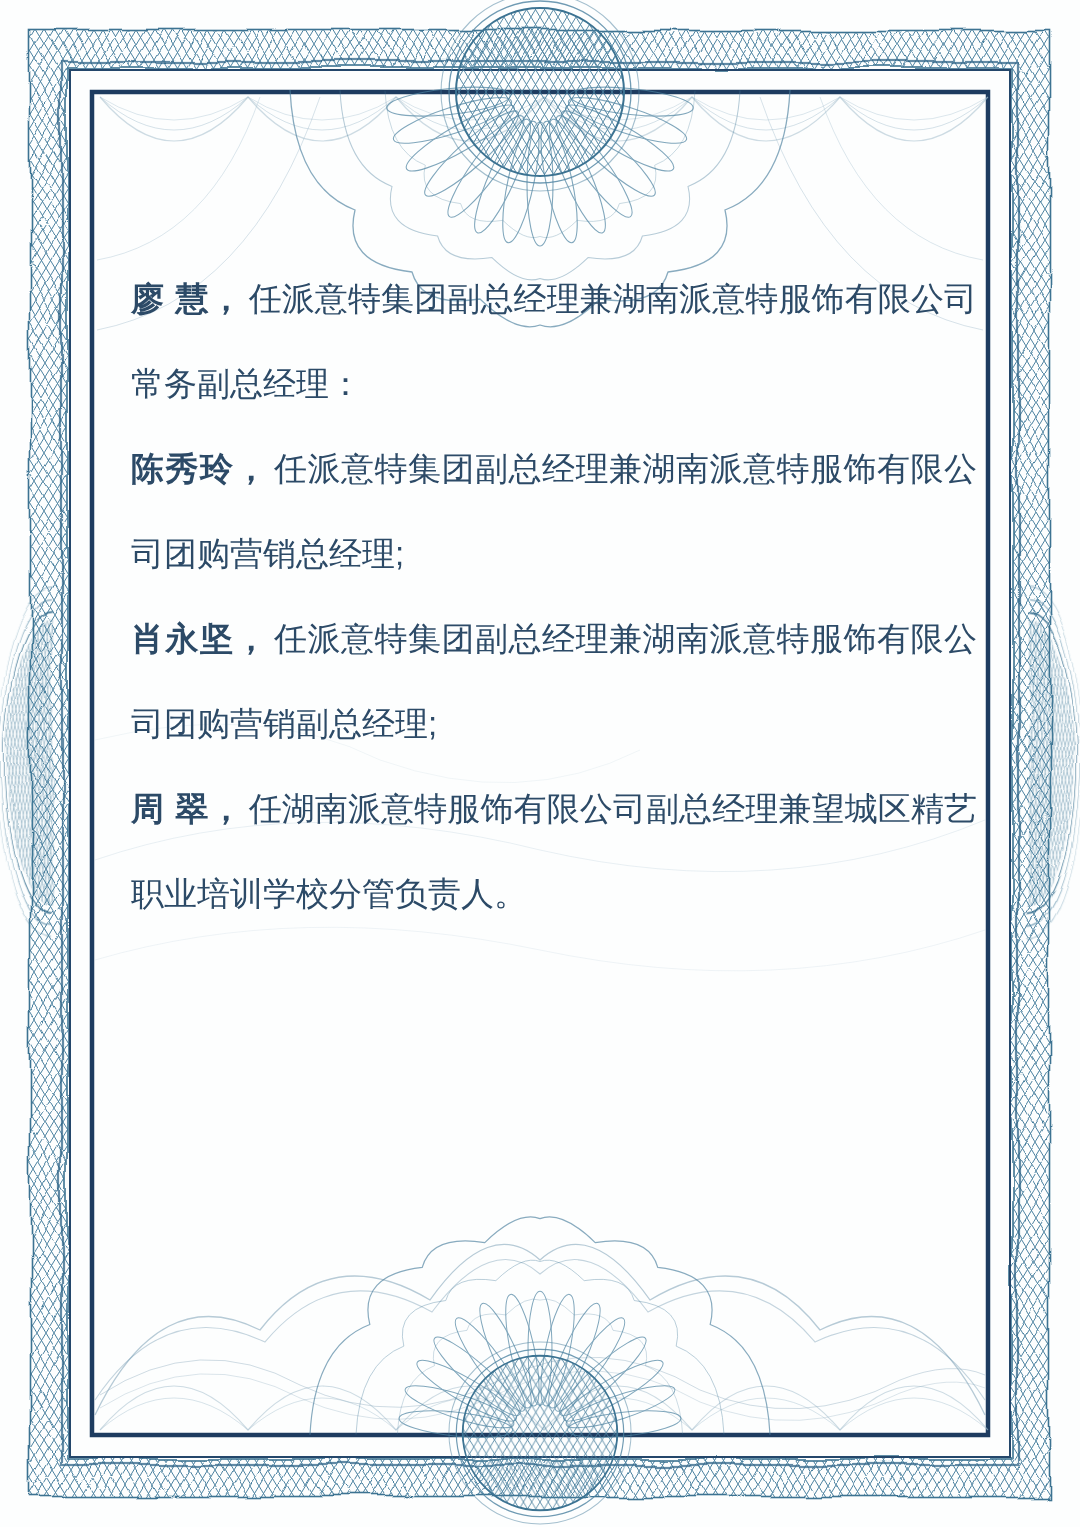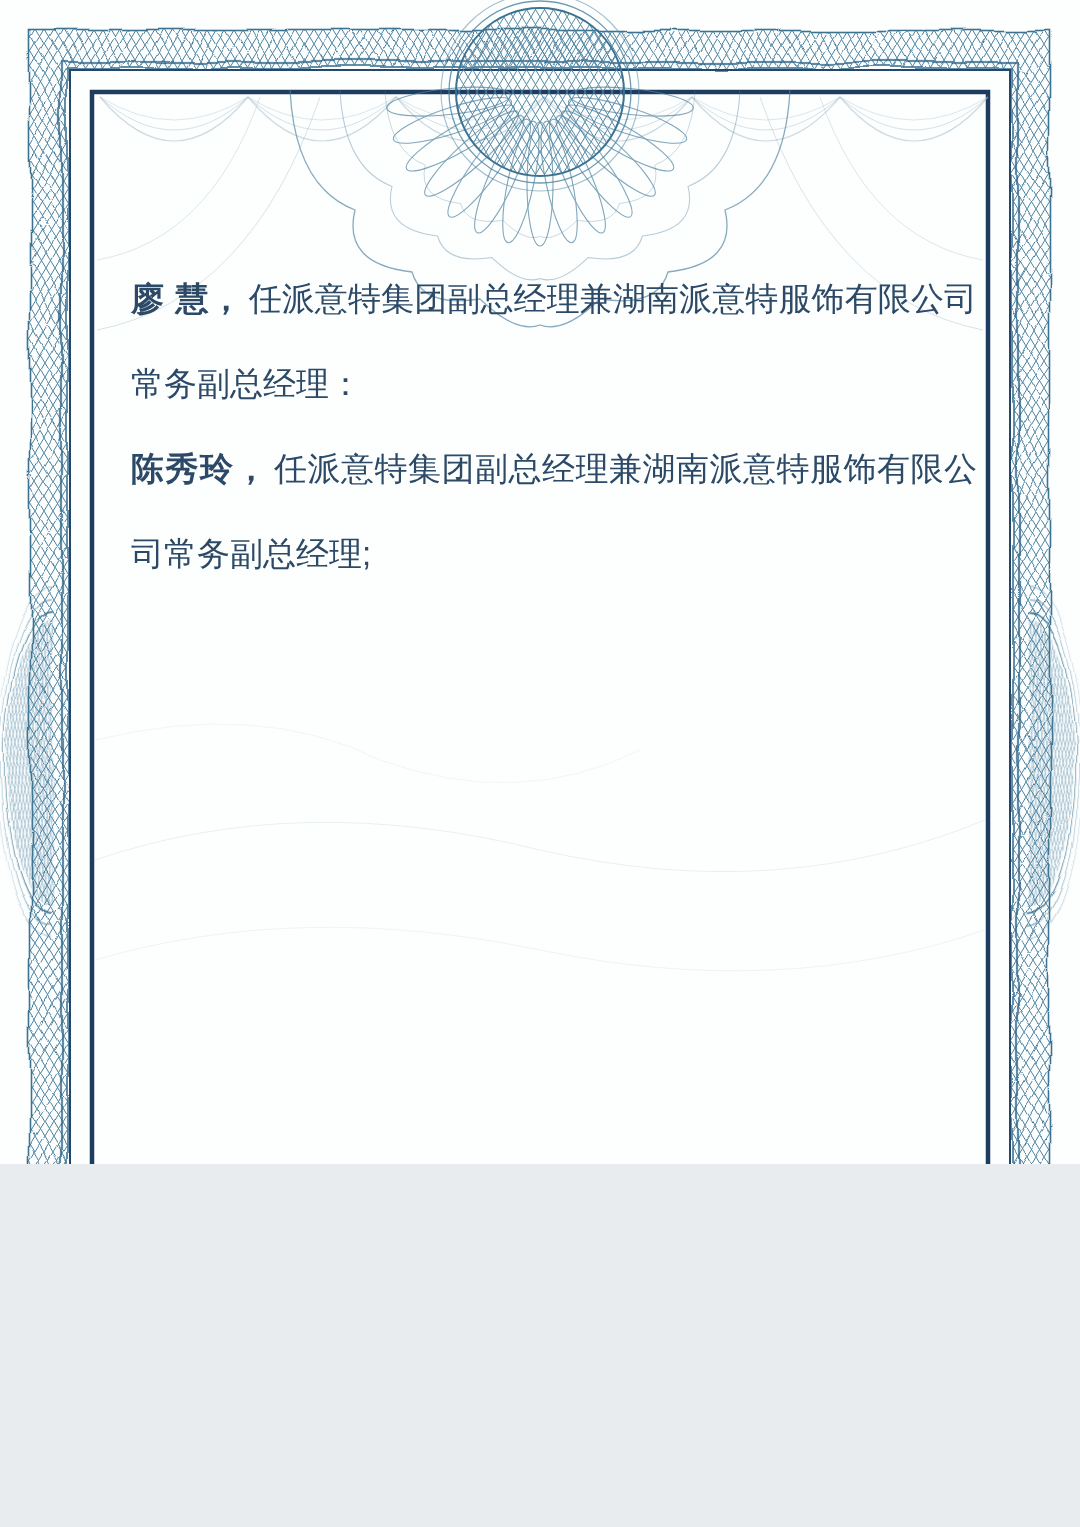--- a/index.html
+++ b/index.html
@@ -1,17 +1,17 @@
 <!DOCTYPE html>
 <html><head>
 <meta charset="utf-8">
 <style>
   html,body{margin:0;padding:0;background:#e9ecee;}
   .page{
-    position:relative;width:1080px;height:1164px;margin:0 auto;
+    position:relative;width:1080px;height:1527px;margin:0 auto;
     background:#fdfefe;overflow:hidden;
     font-family:"Liberation Sans","DejaVu Sans",sans-serif;
   }
   .border-svg{position:absolute;left:0;top:0;width:1080px;height:1527px;pointer-events:none;}
   .textblock{
     position:absolute;left:131px;top:256px;width:846px;
     color:#2c4a67;font-size:33px;line-height:85px;
     text-align:justify;text-justify:inter-ideograph;
   }
   .entry{margin:0;font-weight:500;}
@@ -107,17 +107,23 @@
 
     <use href="#medal" transform="translate(540,92)"></use>
     <use href="#medal" transform="translate(540,1433) scale(0.92,-0.92)"></use>
   </svg>
 
   <div class="textblock">
     <p class="entry">
       <span class="name">廖 慧</span><span class="sep">，</span><span class="body">任派意特集团副总经理兼湖南派意特服饰有限公司常务副总经理：</span>
     </p>
     <p class="entry">
-      <span class="name">陈秀玲</span><span class="sep">，</span><span class="body">任派意特集团副总经理兼湖南派意特服饰有限公司常务副总经理;</span>
+      <span class="name">陈秀玲</span><span class="sep">，</span><span class="body">任派意特集团副总经理兼湖南派意特服饰有限公司团购营销总经理;</span>
+    </p>
+    <p class="entry">
+      <span class="name">肖永坚</span><span class="sep">，</span><span class="body">任派意特集团副总经理兼湖南派意特服饰有限公司团购营销副总经理;</span>
+    </p>
+    <p class="entry">
+      <span class="name">周 翠</span><span class="sep">，</span><span class="body">任湖南派意特服饰有限公司副总经理兼望城区精艺职业培训学校分管负责人。</span>
     </p>
   </div>
 
 </div>
 
 </body></html>

